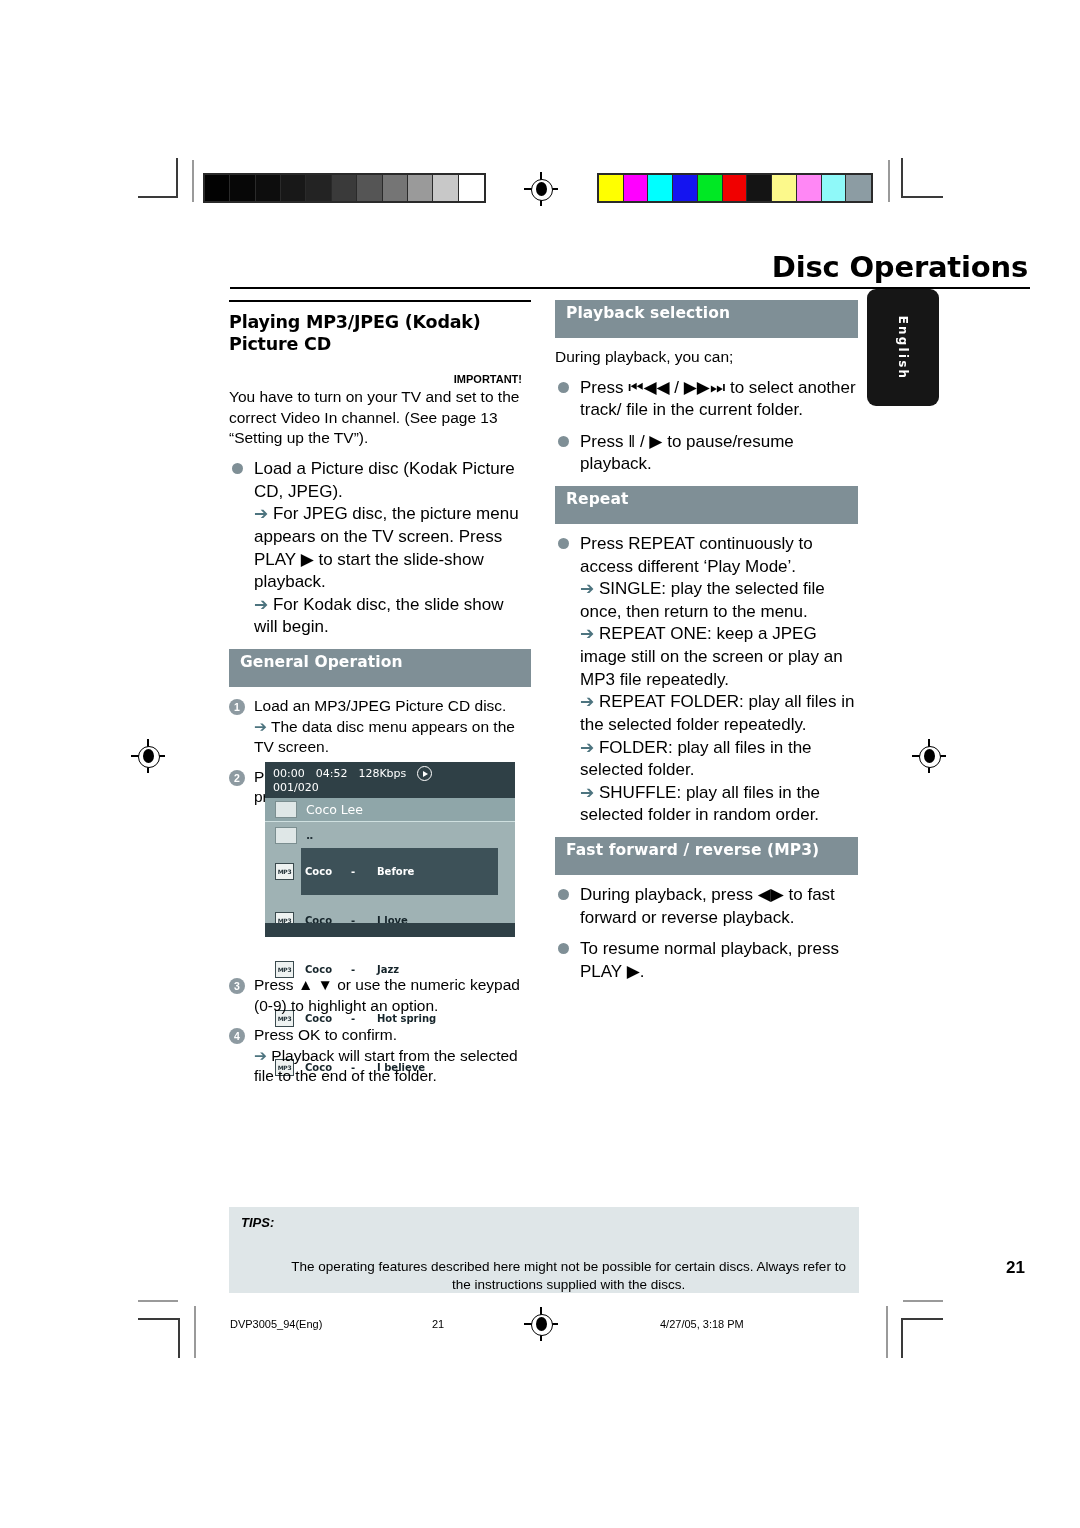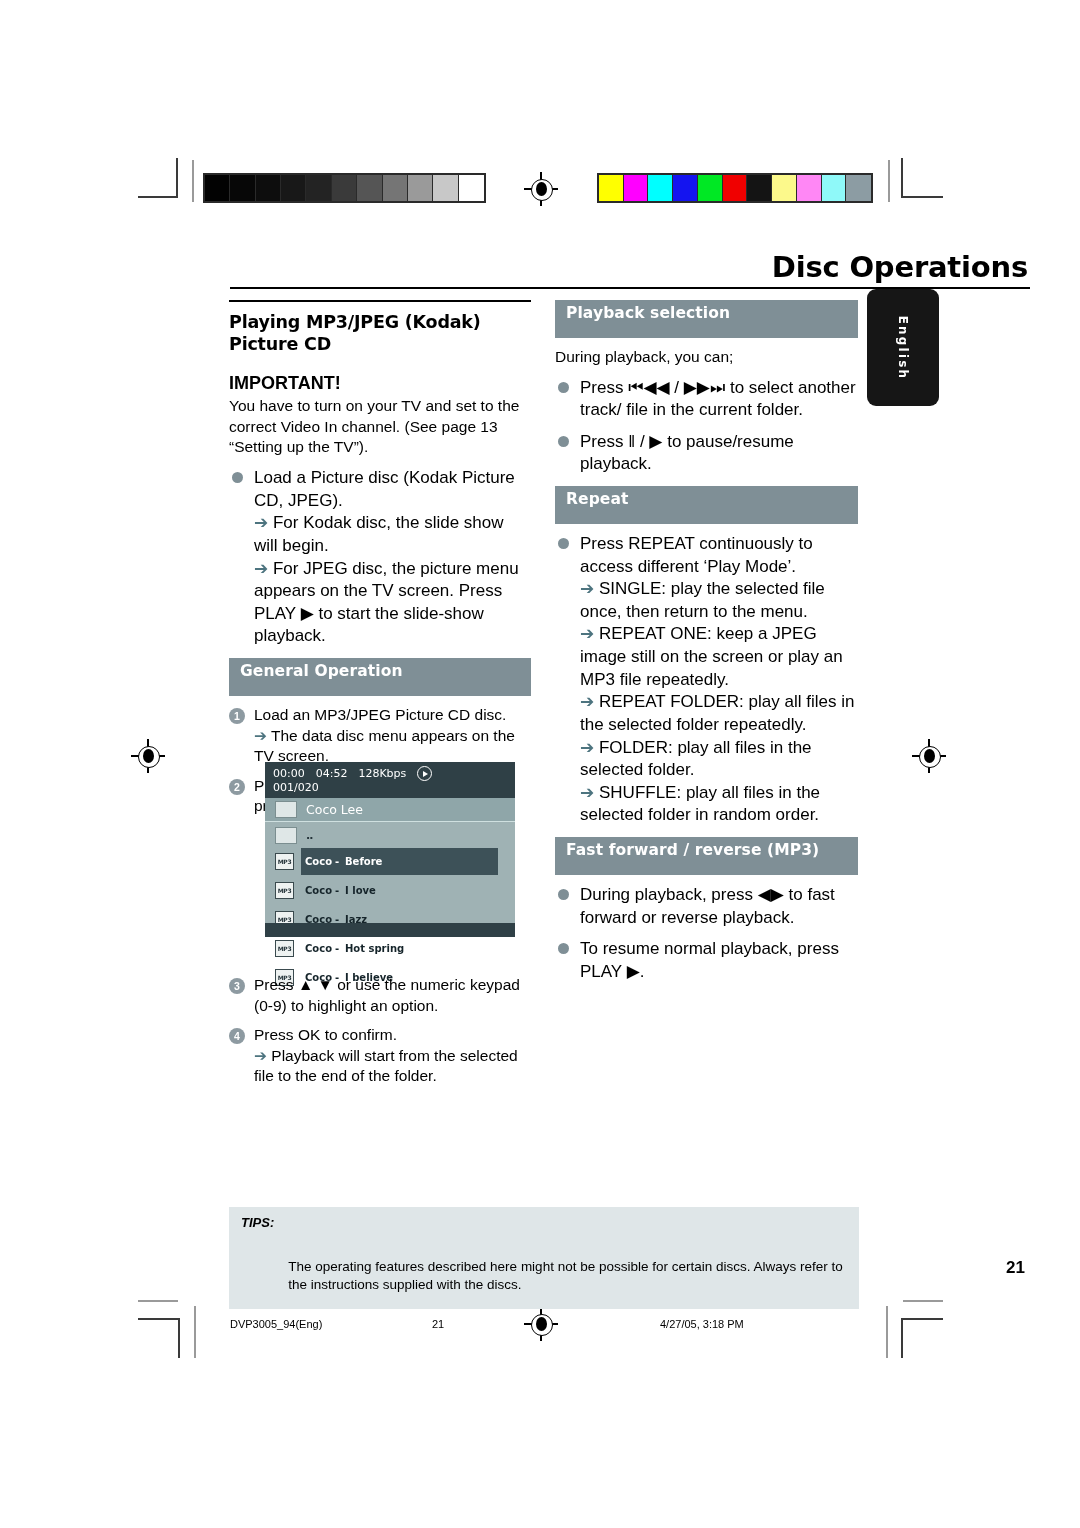--- a/index.html
+++ b/index.html
@@ -29,21 +29,21 @@
   }
   .title-rule{position:absolute;left:230px;right:50px;top:287px;height:2.4px;background:#000;}
 
   .colL{position:absolute;left:229px;top:300px;width:302px;}
   .colR{position:absolute;left:555px;top:300px;width:303px;}
 
   .h2rule{height:1.8px;background:#000;margin:0 0 9px 0;}
   .h2{font-size:17.5px;font-weight:bold;line-height:1.27;margin:0 0 18px 0;
       font-family:"DejaVu Sans","Liberation Sans",sans-serif;letter-spacing:-0.2px;}
 
-  .important{font-size:18px;font-weight:bold;margin:0 0 2px;}
+  .important{font-size:11px;font-weight:bold;margin:0 9px 2px;text-align:right;}
   .para{font-size:15.5px;line-height:1.33;margin:0 0 9px;}
 
   
   .secbar{
     background:#7f8f96;color:#ffffff;font-weight:bold;font-size:15.5px;
     padding:4px 0 16px 11px;margin:10px 0 9px 0;letter-spacing:0.1px;
     font-family:"DejaVu Sans","Liberation Sans",sans-serif;
   }
 
   
@@ -71,35 +71,35 @@
                 border-bottom:1.5px solid #cfe0e0;}
   .folder-ico{width:20px;height:15px;background:#dfe7e7;border:1px solid #7b8e90;}
   .tv-folderbar span{color:#ffffff;font-size:12.5px;}
   .tv-list{padding:5px 0 0 10px;}
   .tv-updir{display:flex;align-items:center;gap:9px;margin-bottom:4px;}
   .tv-updir em{font-style:normal;color:#25343a;font-size:11px;font-weight:bold;letter-spacing:-1px;}
   .tv-row{display:flex;align-items:center;gap:7px;margin-bottom:2px;}
   .mp3ico{width:17px;height:15px;background:#eef2f1;border:1px solid #3a4a4e;font-size:6px;
           display:flex;align-items:center;justify-content:center;color:#25343a;font-weight:bold;
           flex:0 0 auto;letter-spacing:-0.3px;}
-  .tv-name{font-size:10px;font-weight:bold;color:#15242a;display:flex;gap:0;padding:8px 4px;}
+  .tv-name{font-size:10px;font-weight:bold;color:#15242a;display:flex;gap:16px;padding:18px 4px;}
   .tv-name .a{width:30px;}
   .tv-name .d{width:10px;}
   .tv-row.sel .tv-name{background:#3d5158;color:#ffffff;width:189px;}
   .tv-foot{position:absolute;left:0;bottom:0;width:250px;height:14px;background:#2f4046;}
 
   
   .engtab{position:absolute;left:867px;top:289px;width:72px;height:117px;background:#161616;border-radius:9px;}
   .engtab span{position:absolute;left:50%;top:50%;transform:translate(-50%,-50%) rotate(90deg);
     color:#fff;font-size:12px;font-weight:bold;letter-spacing:2.2px;white-space:nowrap;
     font-family:"DejaVu Sans","Liberation Sans",sans-serif;}
 
   
   .tips{position:absolute;left:229px;top:1207px;width:630px;background:#dfe6e8;
-        padding:7px 10px 16px 12px;box-sizing:border-box;display:flex;gap:14px;}
+        padding:7px 10px 0 12px;box-sizing:border-box;display:flex;gap:14px;text-align:center;}
   .tips-label{font-size:13px;font-weight:bold;font-style:italic;flex:0 0 auto;padding-top:1px;}
   .tips-text{font-size:13.5px;line-height:1.3;margin-top:44px;}
   .pageno{position:absolute;right:55px;top:1258px;font-size:17px;font-weight:bold;}
 
   
   .pf{position:absolute;top:1318px;font-size:11px;font-family:Liberation Sans, sans-serif;}
   .pf2{position:absolute;top:1318px;font-size:11px;font-family:"Liberation Sans","DejaVu Sans",sans-serif;}
 </style>
 </head>
 <body>
@@ -194,25 +194,25 @@
     <div class="h2">Playing MP3/JPEG (Kodak) Picture CD</div>
 
     <div class="important">IMPORTANT!</div>
     <div class="para">You have to turn on your TV and set to the correct Video In channel.  (See page 13 “Setting up the TV”).</div>
 
     <div class="bullet">
       <span class="dot"></span>
       <span>Load a Picture disc (Kodak Picture CD, JPEG).</span>
       <div>
         <span class="arrow">➔</span>
+        <span>For JPEG disc, the picture menu appears on the TV screen. Press PLAY ▶ to start the slide-show playback.</span>
+      </div>
+      <div>
+        <span class="arrow">➔</span>
         <span>For Kodak disc, the slide show will begin.</span>
-      </div>
-      <div>
-        <span class="arrow">➔</span>
-        <span>For JPEG disc, the picture menu appears on the TV screen. Press PLAY ▶ to start the slide-show playback.</span>
       </div>
     </div>
 
     <div class="secbar">General Operation</div>
 
     <div class="numitem">
       <span class="num">1</span>
       <span>Load an MP3/JPEG Picture CD disc.</span>
       <div>
         <span class="arrow">➔</span>

